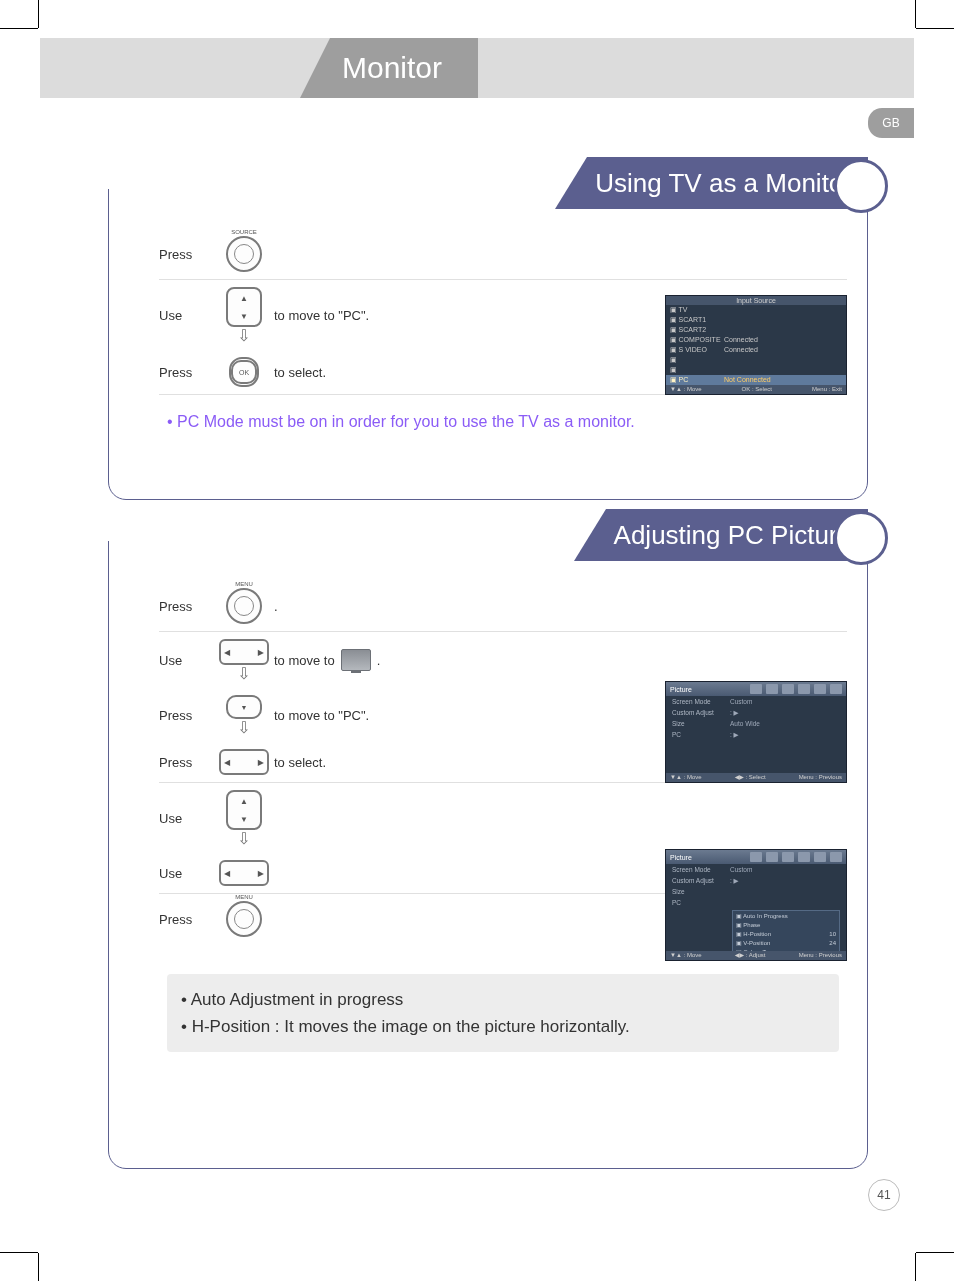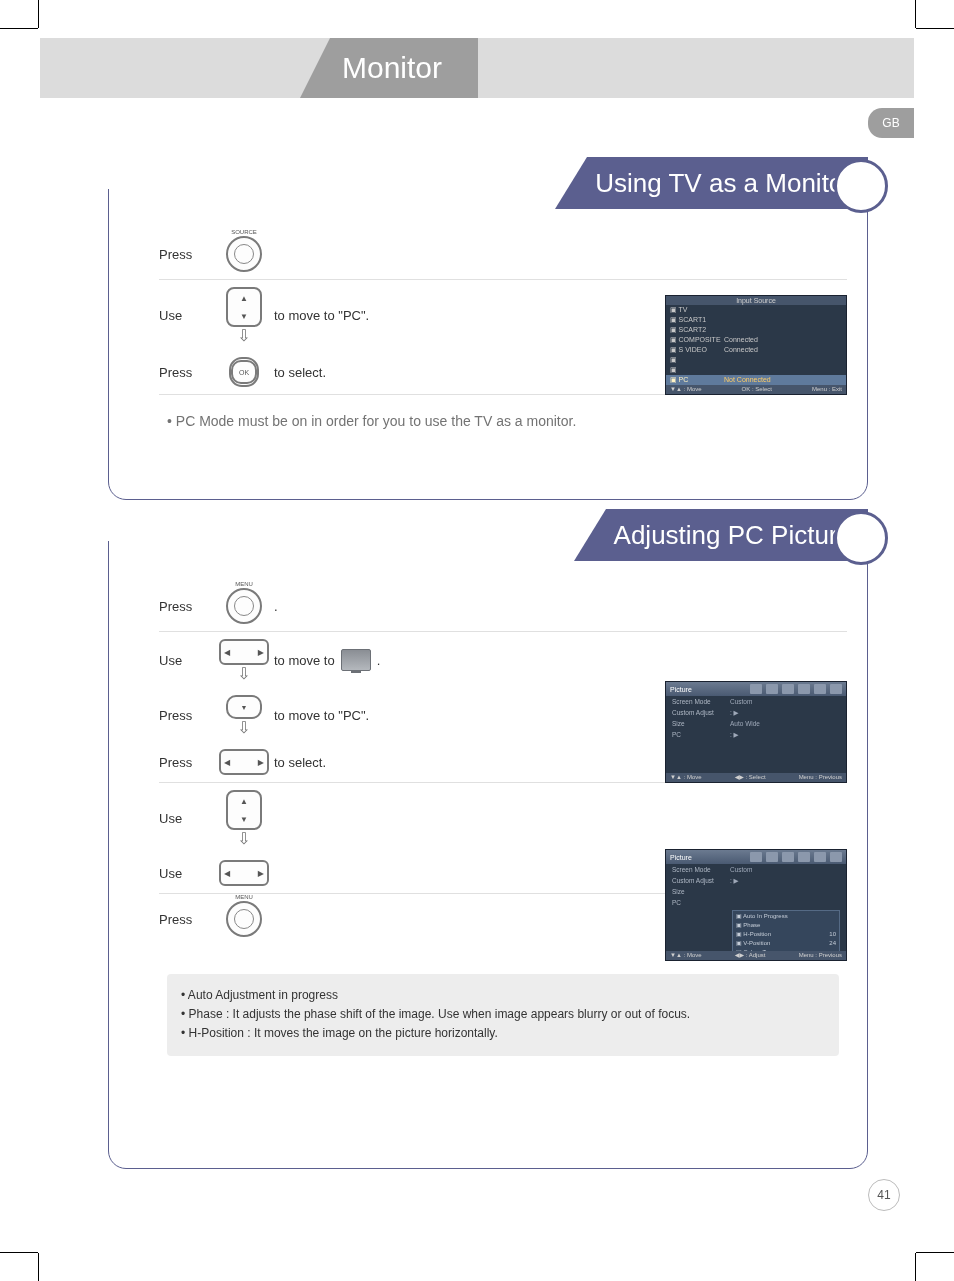--- a/index.html
+++ b/index.html
@@ -147,27 +147,27 @@
     border: 2px solid #7a7a7a; background:#fdfdfd;
     display:flex; flex-direction:column; align-items:center; justify-content:space-around;
     font-size:8px; color:#555;
   }
   .down-arrow { font-size: 16px; color: #777; height: 12px; line-height: 10px; }
 
   .note-box {
     margin: 10px 8px 0 8px;
     background: #ededed;
     padding: 12px 14px;
-    font-size: 12px; color: #333;
+    font-size: 17px; color: #333;
     border-radius: 4px;
     line-height: 1.6;
   }
   .note-single {
     margin: 18px 8px 0 8px;
-    font-size: 14px; color: #737373;
+    font-size: 16px; color: #8b5cf6;
   }
 
   
   .osd {
     position: absolute;
     width: 180px;
     font-size: 7px;
     color: #c8c8c8;
     background: #2b3848;
     border: 1px solid #1a2230;
@@ -413,21 +413,20 @@
       <div class="icon-slot">
         <div class="btn-circle">
           <span class="lbl">MENU</span>
           <span class="inner-ring"></span>
         </div>
       </div>
     </div>
 
     <div class="note-box" style="margin-top:30px;">
       <div>• Auto Adjustment in progress</div>
-      <div>• Phase : It adjusts the phase shift of the image.  Use when image appears blurry or out of focus.</div>
       <div>• H-Position : It moves the image on the picture horizontally.</div>
     </div>
 
     <div class="osd" style="right:0; top:100px; height:100px;">
       <div class="icon-strip">
         <span class="tab-lbl">Picture</span>
         <span class="mini"></span>
         <span class="mini"></span>
         <span class="mini"></span>
         <span class="mini"></span>

